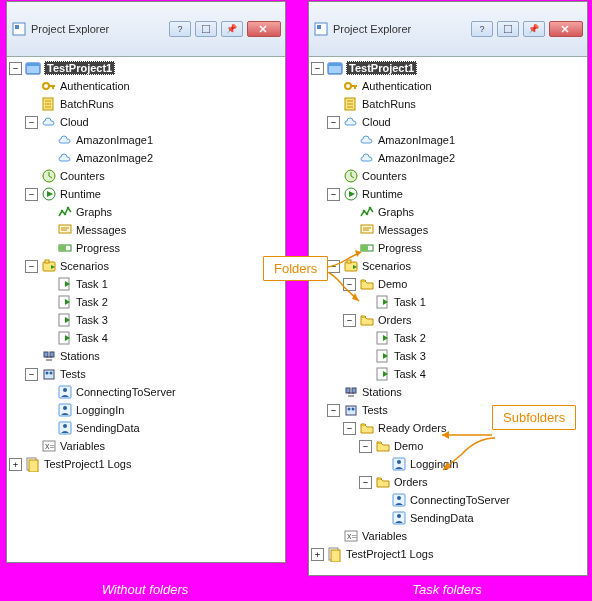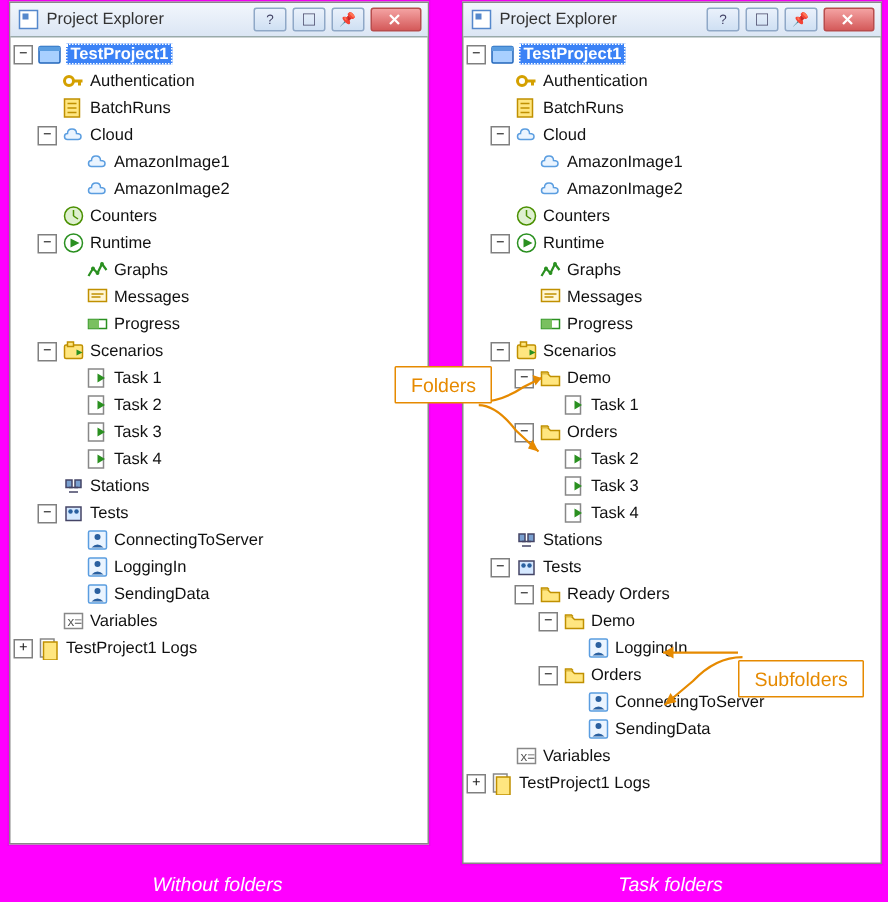--- a/index.html
+++ b/index.html
@@ -21,21 +21,21 @@
     box-shadow: 0 0 0 1px rgba(0,0,0,0.05);
   }
   .panel-left { left: 6px; height: 560px; }
   .panel-right { left: 308px; height: 573px; }
   .titlebar {
     height: 22px;
     background: linear-gradient(#f2f6fc, #dbe6f4);
     border-bottom: 1px solid #9aa;
     display: flex;
     align-items: center;
-    padding: 0 4px;
+    padding: 16px 4px;
     gap: 4px;
   }
   .tb-title {
     flex: 1;
     font-size: 11px;
     color: #333;
     display: flex;
     align-items: center;
     gap: 4px;
   }
@@ -84,21 +84,21 @@
     justify-content: center;
     font-size: 9px;
     line-height: 9px;
     color: #222;
     font-family: monospace;
   }
   .toggle-gap { display:inline-block; width: 16px; }
   .nicon { width: 16px; height: 16px; margin-right: 3px; display:inline-flex; align-items:center; justify-content:center;}
   .label { color: #111; }
   .sel {
-    background: #3b82f6;
+    background: #404040;
     color: #fff;
     border: 1px dotted #fff;
     padding: 0 2px;
     font-weight: bold;
   }
   .callout {
     position: absolute;
     border: 1.5px solid #e68a00;
     background: #fff;
     color: #e68a00;
@@ -790,22 +790,22 @@
           <svg width="16" height="16">
             <rect x="2" y="2" width="9" height="12" fill="#fff" stroke="#888"></rect>
             <rect x="4" y="4" width="9" height="12" fill="#ffe680" stroke="#c09000"></rect>
           </svg>
         </span>
         <span class="label">TestProject1 Logs</span>
       </div>
     </div>
 </div>
 
-<div class="callout" style="left:263px; top:244px;">Folders</div>
-<div class="callout" style="left:492px; top:440px;">Subfolders</div>
+<div class="callout" style="left:263px; top:256px;">Folders</div>
+<div class="callout" style="left:492px; top:405px;">Subfolders</div>
 
 <svg class="arrow-svg" style="left:319px; top:248px;" width="60" height="60">
   <path d="M0 20 Q 15 20, 30 10 L 42 4" fill="none" stroke="#e68a00" stroke-width="1.5"></path>
   <polygon points="42,4 36,2 38,9" fill="#e68a00"></polygon>
 </svg>
 <svg class="arrow-svg" style="left:319px; top:265px;" width="60" height="60">
   <path d="M0 5 Q 12 5, 25 22 L 40 36" fill="none" stroke="#e68a00" stroke-width="1.5"></path>
   <polygon points="40,36 33,34 36,28" fill="#e68a00"></polygon>
 </svg>
 <svg class="arrow-svg" style="left:437px; top:426px;" width="60" height="20">

